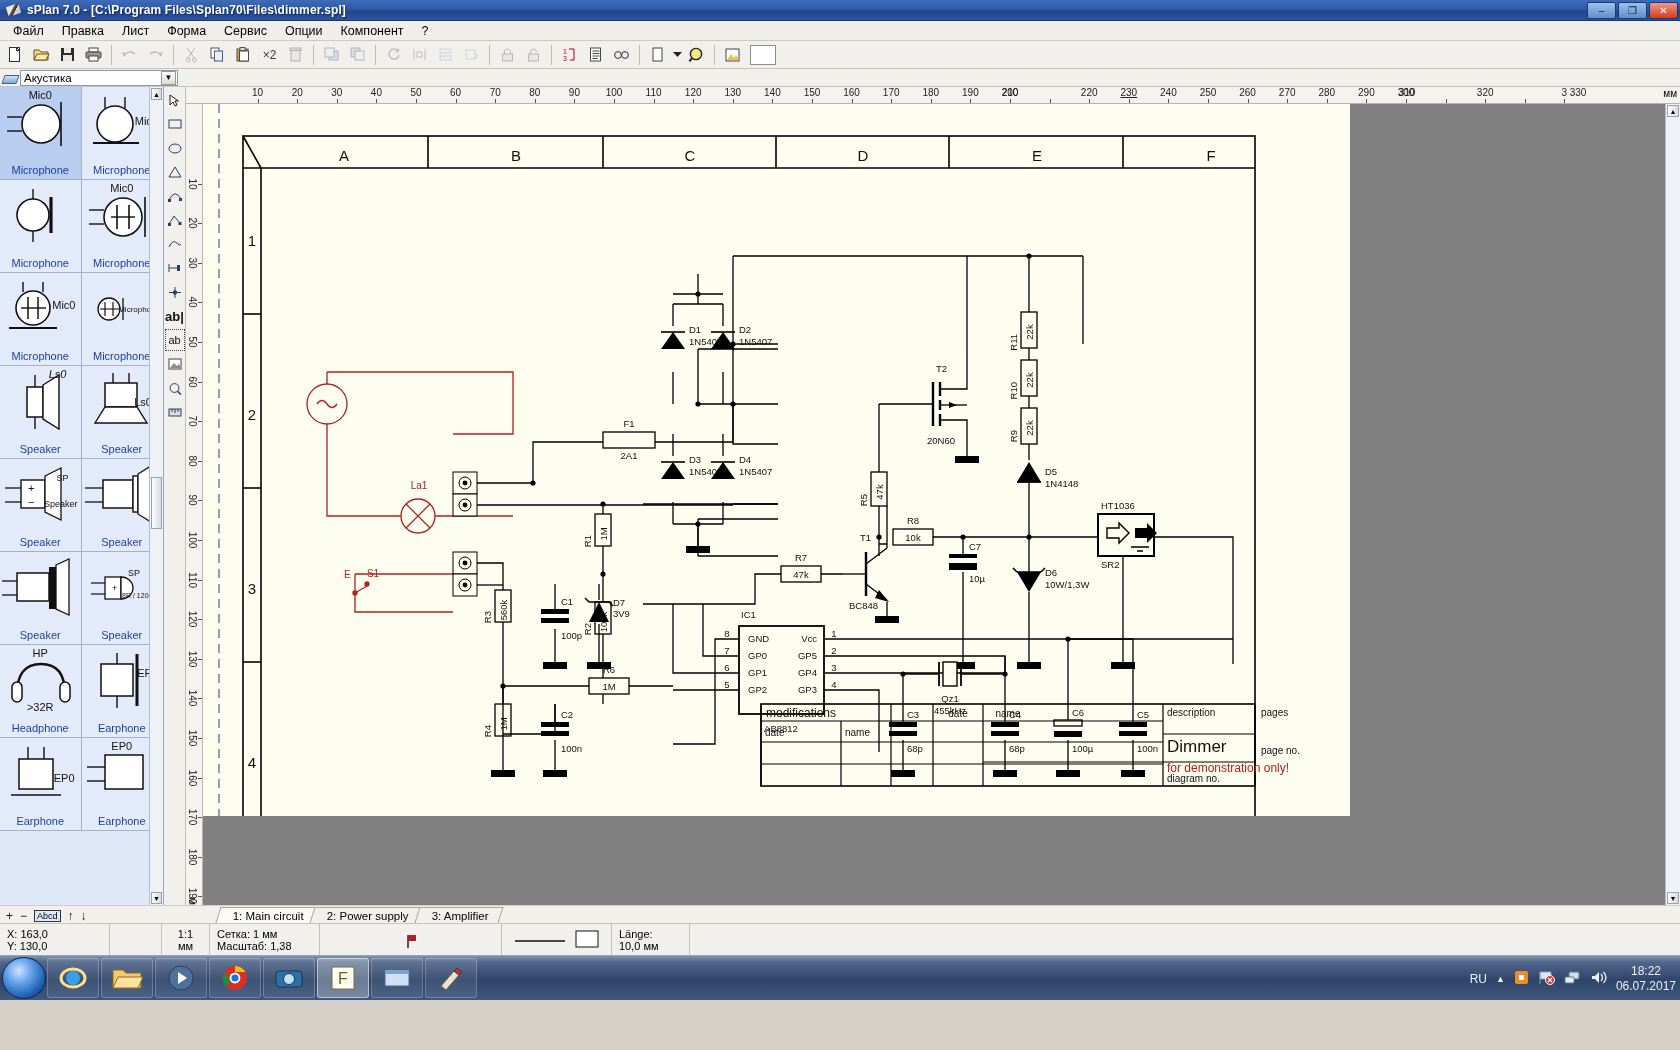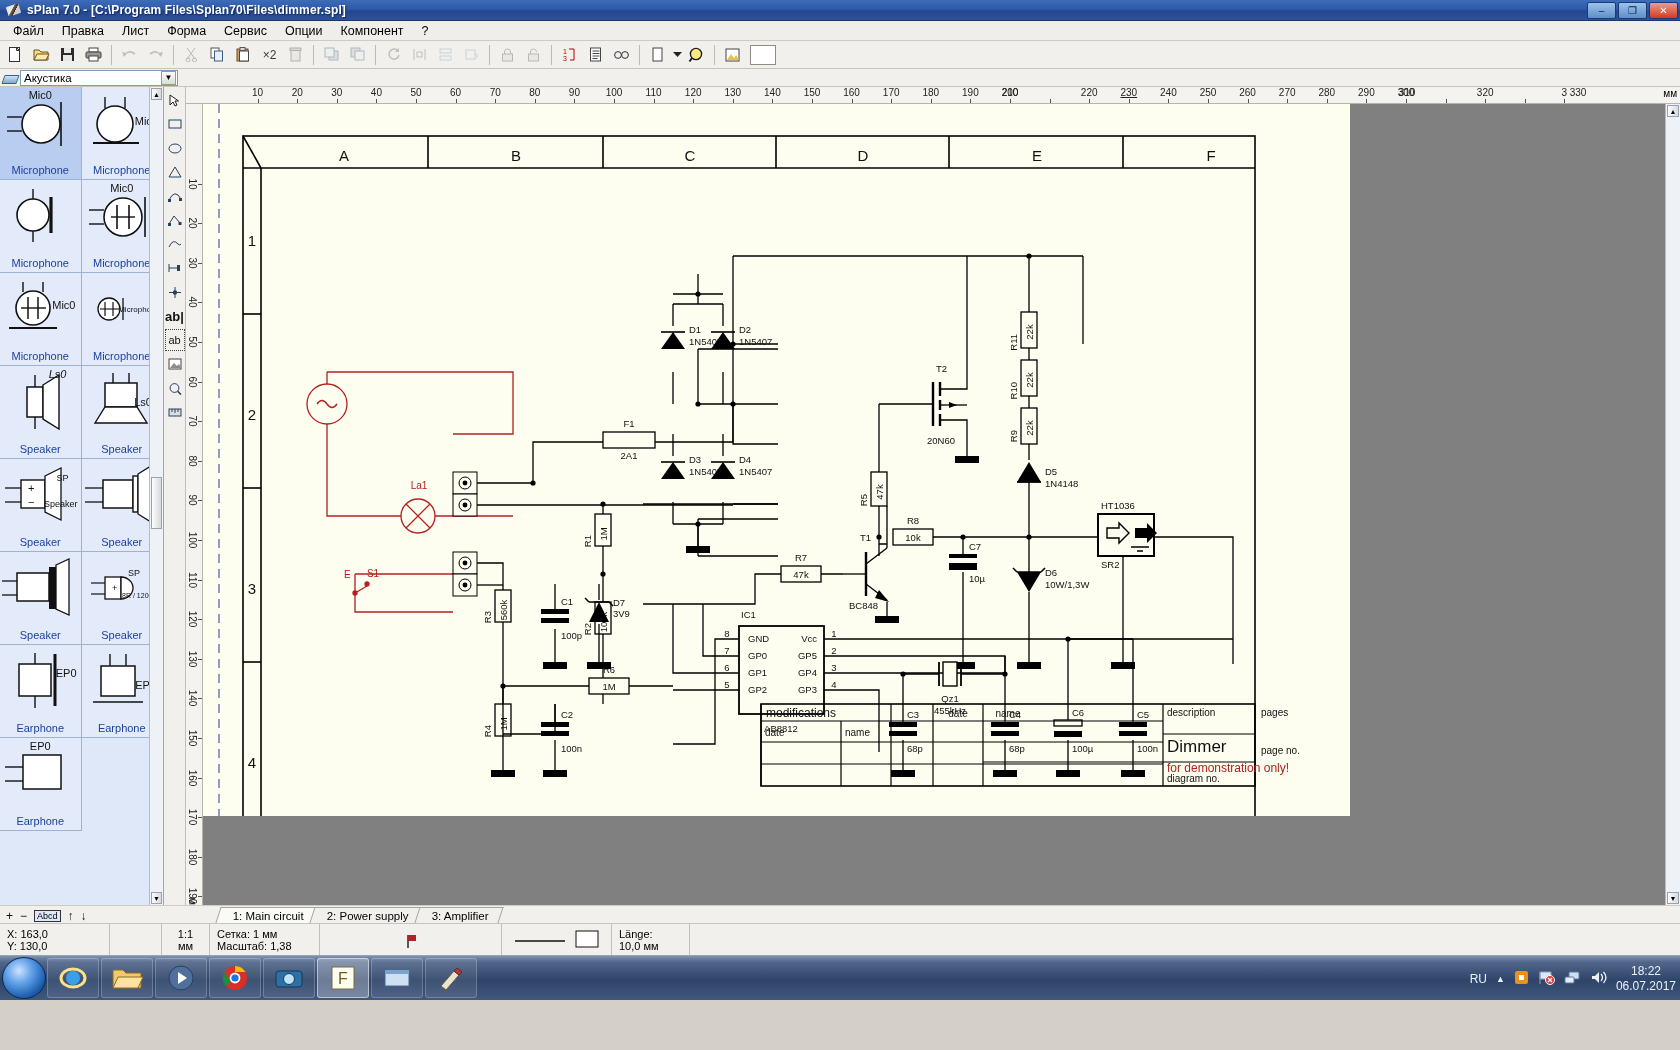--- a/index.html
+++ b/index.html
@@ -489,20 +489,32 @@
               <text x="29" y="32" font-size="9" fill="#111">+</text>
             </svg>
           </div>
           <div style="position: absolute; font-size: 9px; color: rgb(17, 17, 17); right: 22px; top: 16px;">SP</div>
           <div style="position: absolute; font-size: 7px; color: rgb(17, 17, 17); right: 1px; top: 40px;">8R / 1200Hz</div>
           <div class="cap">Speaker</div>
         </div>
         <div class="pcell">
           <div class="sym">
             <svg width="78" height="58">
+              <path d="M16 42 q0-30 24-30 q24 0 24 30" fill="none" stroke="#111" stroke-width="2.4"></path>
+              <rect x="11" y="30" width="10" height="20" rx="5" fill="#fff" stroke="#111" stroke-width="1.5"></rect>
+              <rect x="59" y="30" width="10" height="20" rx="5" fill="#fff" stroke="#111" stroke-width="1.5"></rect>
+            </svg>
+          </div>
+          <div style="position: absolute; font-size: 11px; color: rgb(17, 17, 17); left: 0px; right: 0px; top: 2px; text-align: center;">HP</div>
+          <div style="position: absolute; font-size: 11px; color: rgb(17, 17, 17); left: 0px; right: 0px; top: 56px; text-align: center;">&gt;32R</div>
+          <div class="cap">Headphone</div>
+        </div>
+        <div class="pcell">
+          <div class="sym">
+            <svg width="78" height="58">
               <rect x="18" y="12" width="32" height="32" fill="#fff" stroke="#111" stroke-width="1.5"></rect>
               <line x1="34" y1="1" x2="34" y2="12" stroke="#111" stroke-width="1.4"></line>
               <line x1="34" y1="44" x2="34" y2="56" stroke="#111" stroke-width="1.4"></line>
               <line x1="54" y1="2" x2="54" y2="54" stroke="#111" stroke-width="3"></line>
             </svg>
           </div>
           <div style="position: absolute; font-size: 11px; color: rgb(17, 17, 17); right: 4px; top: 22px;">EP0</div>
           <div class="cap">Earphone</div>
         </div>
         <div class="pcell">

